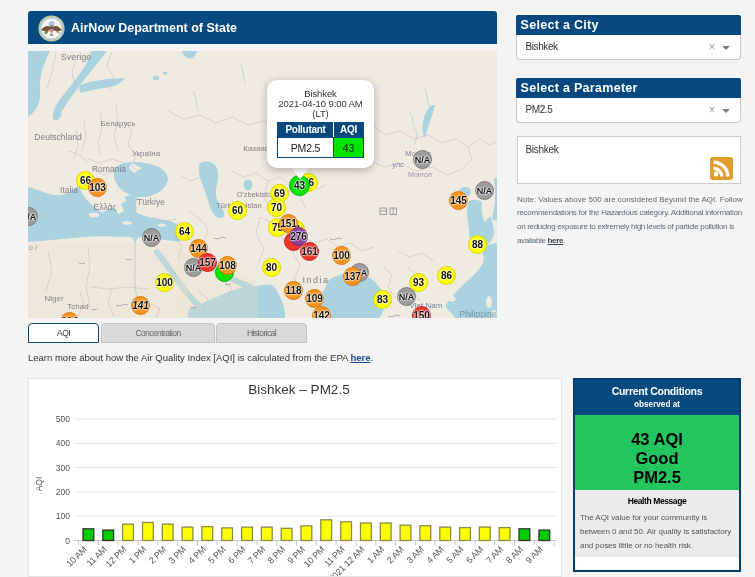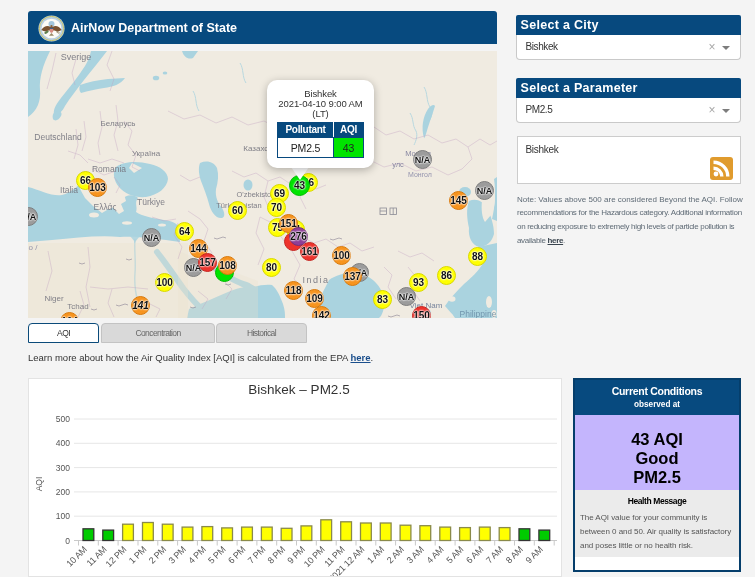--- a/index.html
+++ b/index.html
@@ -57,21 +57,21 @@
 #rssbox .city { position:absolute; left:7.5px; top:7px; font-size:10px; letter-spacing:-0.3px; color:#333; }
 #note { left:517px; top:192.5px; width:245px; font-size:8px; color:#5f6b76; line-height:13.7px; }
 #note b { color:#39444e; }
 
 
 #cc { left:573px; top:378px; width:168px; height:194px; border:2px solid #053e6b; background:#fff; }
 #cc .h { background:#074a7f; color:#fff; text-align:center; padding:5px 0 5.5px 0; }
 #cc .h .t1 { font-size:10.5px; letter-spacing:-0.28px; font-weight:bold; }
 #cc .h .t2 { font-size:8.2px; font-weight:bold; margin-top:3px; }
 #cc .h .t3 { font-size:10px; letter-spacing:0.1px; font-weight:bold; margin-top:2.5px; }
-#cc .grn { background:#c4b5fd; color:#000; text-align:center; font-weight:bold; font-size:16.5px; height:75.5px; padding-top:15px; line-height:19px; }
+#cc .grn { background:#22c55e; color:#000; text-align:center; font-weight:bold; font-size:16.5px; height:75.5px; padding-top:15px; line-height:19px; }
 #cc .hm { background:#ebebeb; height:66.5px; padding:6px 5px 0 5px; }
 #cc .hm .ht { text-align:center; font-weight:bold; font-size:8.5px; letter-spacing:-0.4px; color:#000; }
 #cc .hm .hb { font-size:8px; letter-spacing:-0.05px; color:#555; line-height:13.8px; margin-top:5px; }
 </style>
 </head>
 <body>
 
 <div id="hdr" class="abs">
   <svg id="seal" viewBox="0 0 26 26">
     <circle cx="13" cy="13" r="12.6" fill="#b9cfdf"></circle>
@@ -263,21 +263,21 @@
   <div class="mk y" style="left:234px;top:207px;">80</div>
   <div class="mk na" style="left:322px;top:212px;">N/A</div>
   <div class="mk o" style="left:315px;top:216px;">137</div>
   <div class="mk o" style="left:256px;top:230px;">118</div>
   <div class="mk o" style="left:277px;top:238px;">109</div>
   <div class="mk o" style="left:284px;top:255px;">142</div>
   <div class="mk y" style="left:345px;top:239px;">83</div>
   <div class="mk na" style="left:369px;top:236px;">N/A</div>
   <div class="mk y" style="left:381px;top:222px;">93</div>
   <div class="mk y" style="left:409px;top:215px;">86</div>
-  <div class="mk y" style="left:440px;top:196px;">88</div>
+  <div class="mk y" style="left:440px;top:184px;">88</div>
   <div class="mk o" style="left:421px;top:140px;">145</div>
   <div class="mk na" style="left:447px;top:130px;">N/A</div>
   <div class="mk na" style="left:385px;top:99px;">N/A</div>
   <div class="mk r" style="left:384px;top:255px;">150</div>
   
   <div id="tail"></div>
   <div id="pop">
     <div>Bishkek</div>
     <div>2021-04-10 9:00 AM</div>
     <div>(LT)</div>

